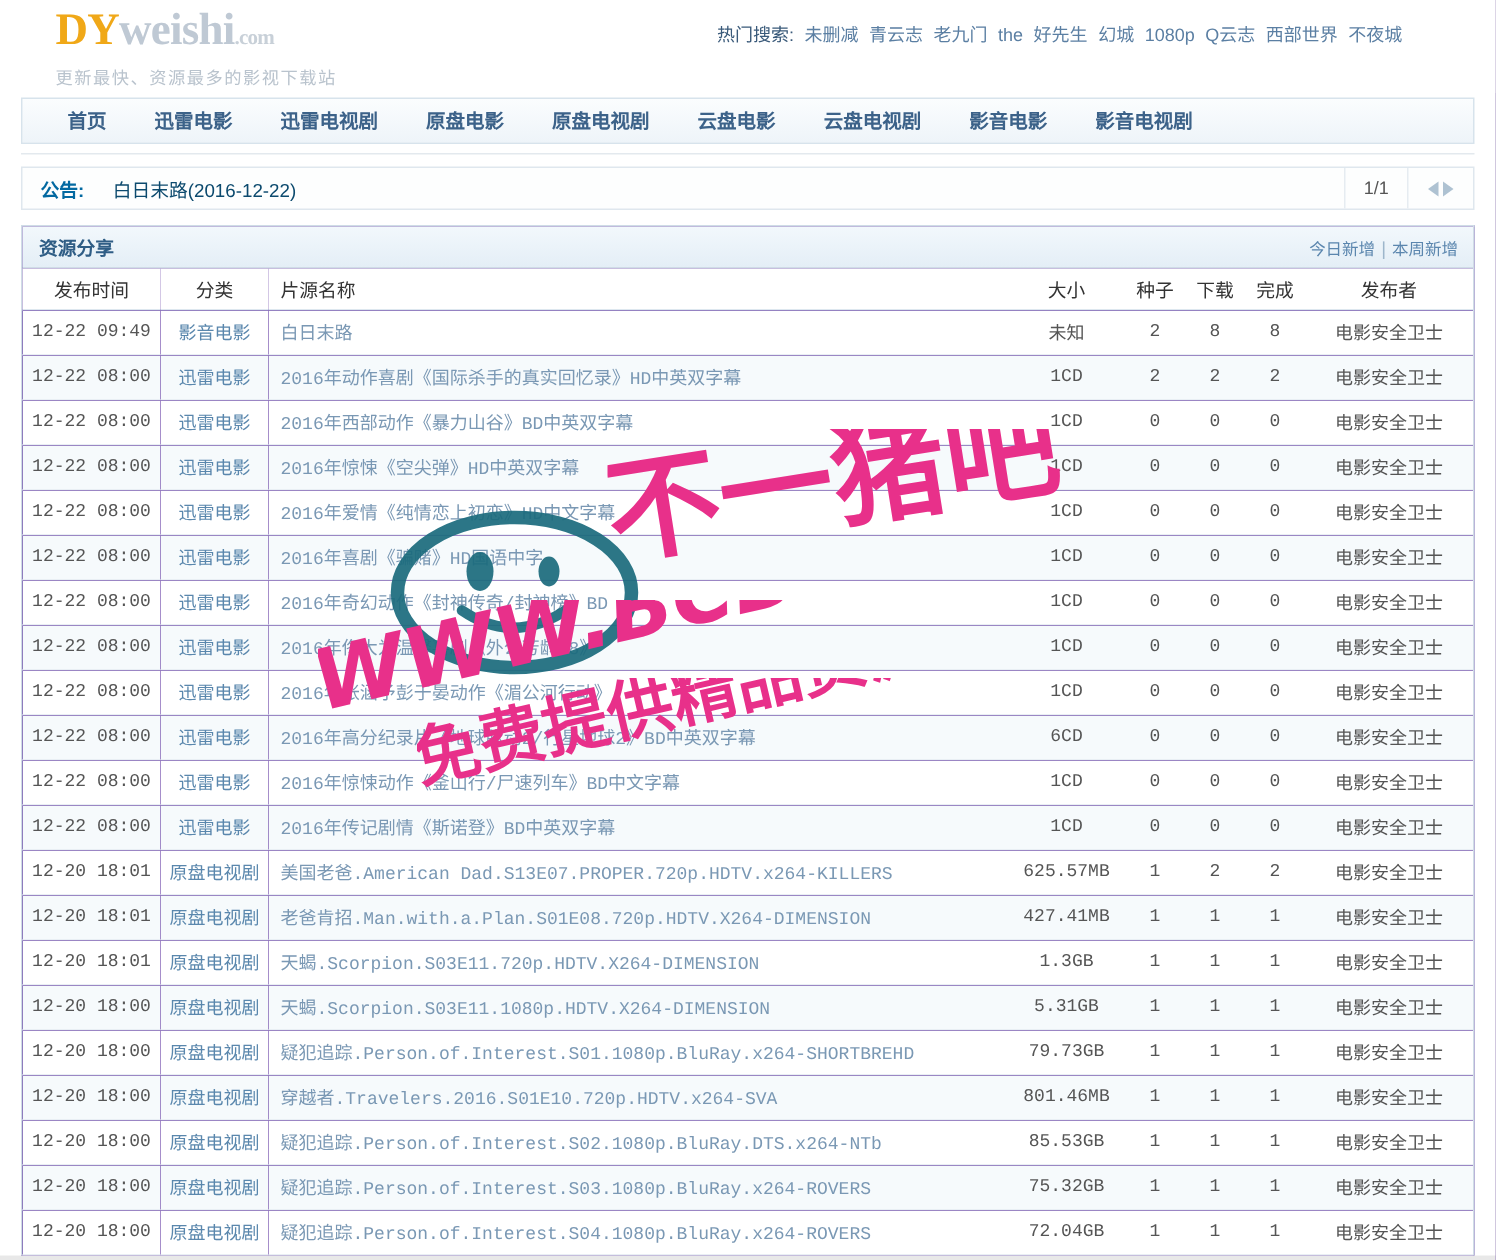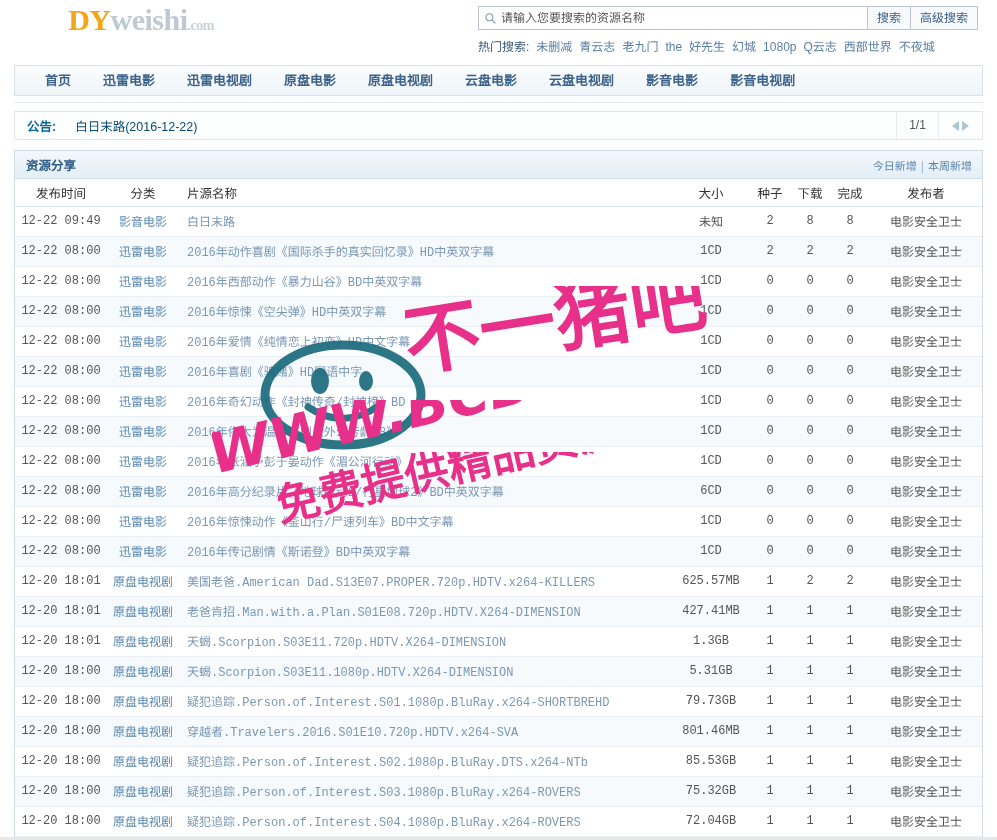--- a/index.html
+++ b/index.html
@@ -16,23 +16,22 @@
   .page { width: 997px; background: #fff; position: relative; }
 
   
   .header {
     position: relative;
     height: 62px;
     background: #fff;
     padding: 0;
   }
   .logo-wrap {
-    position: absolute; left: 26px; top: 4px;
+    position: absolute; left: 37px; top: 4px;
     width: 230px;
-    text-align: center;
   }
   .logo {
     font-family: "Liberation Serif", "DejaVu Serif", serif;
     font-size: 30px; line-height: 32px;
     letter-spacing: -0.5px;
     white-space: nowrap;
   }
   .logo .dy { color: #f0a818; font-weight: bold; }
   .logo .ws { color: #bfc9d4; font-weight: bold; }
   .logo .com { color: #c8d0d8; font-size: 14px; font-weight: bold; }
@@ -198,34 +197,24 @@
 <body>
 
 <div class="page">
 
   <div class="header">
 
     <div class="logo-wrap">
       <div class="logo">
         <span class="dy">DY</span><span class="ws">weishi</span><span class="com">.com</span>
       </div>
+      <div class="tagline">更新最快、资源最多的影视下载站</div>
     </div>
 
     <div class="search-area">
-      <div class="search-row">
-        <div class="search-box">
-          <svg class="search-icon" viewBox="0 0 16 16">
-            <circle cx="6.5" cy="6.5" r="4.3" fill="none" stroke="#5a7c99" stroke-width="1.4"></circle>
-            <line x1="9.7" y1="9.7" x2="14" y2="14" stroke="#5a7c99" stroke-width="1.6"></line>
-          </svg>
-          <input class="search-input" type="text" placeholder="请输入您要搜索的资源名称" style="">
-        </div>
-        <button class="btn">搜索</button>
-        <button class="btn">高级搜索</button>
-      </div>
       <div class="hot-row">
         <span class="hot-label">热门搜索:</span><span id="hot-keywords"><a href="#">未删减</a><a href="#">青云志</a><a href="#">老九门</a><a href="#">the</a><a href="#">好先生</a><a href="#">幻城</a><a href="#">1080p</a><a href="#">Q云志</a><a href="#">西部世界</a><a href="#">不夜城</a></span>
       </div>
     </div>
   </div>
 
   <div class="navbar" id="navbar">
       <a href="#">首页</a>
       <a href="#">迅雷电影</a>
       <a href="#">迅雷电视剧</a>

